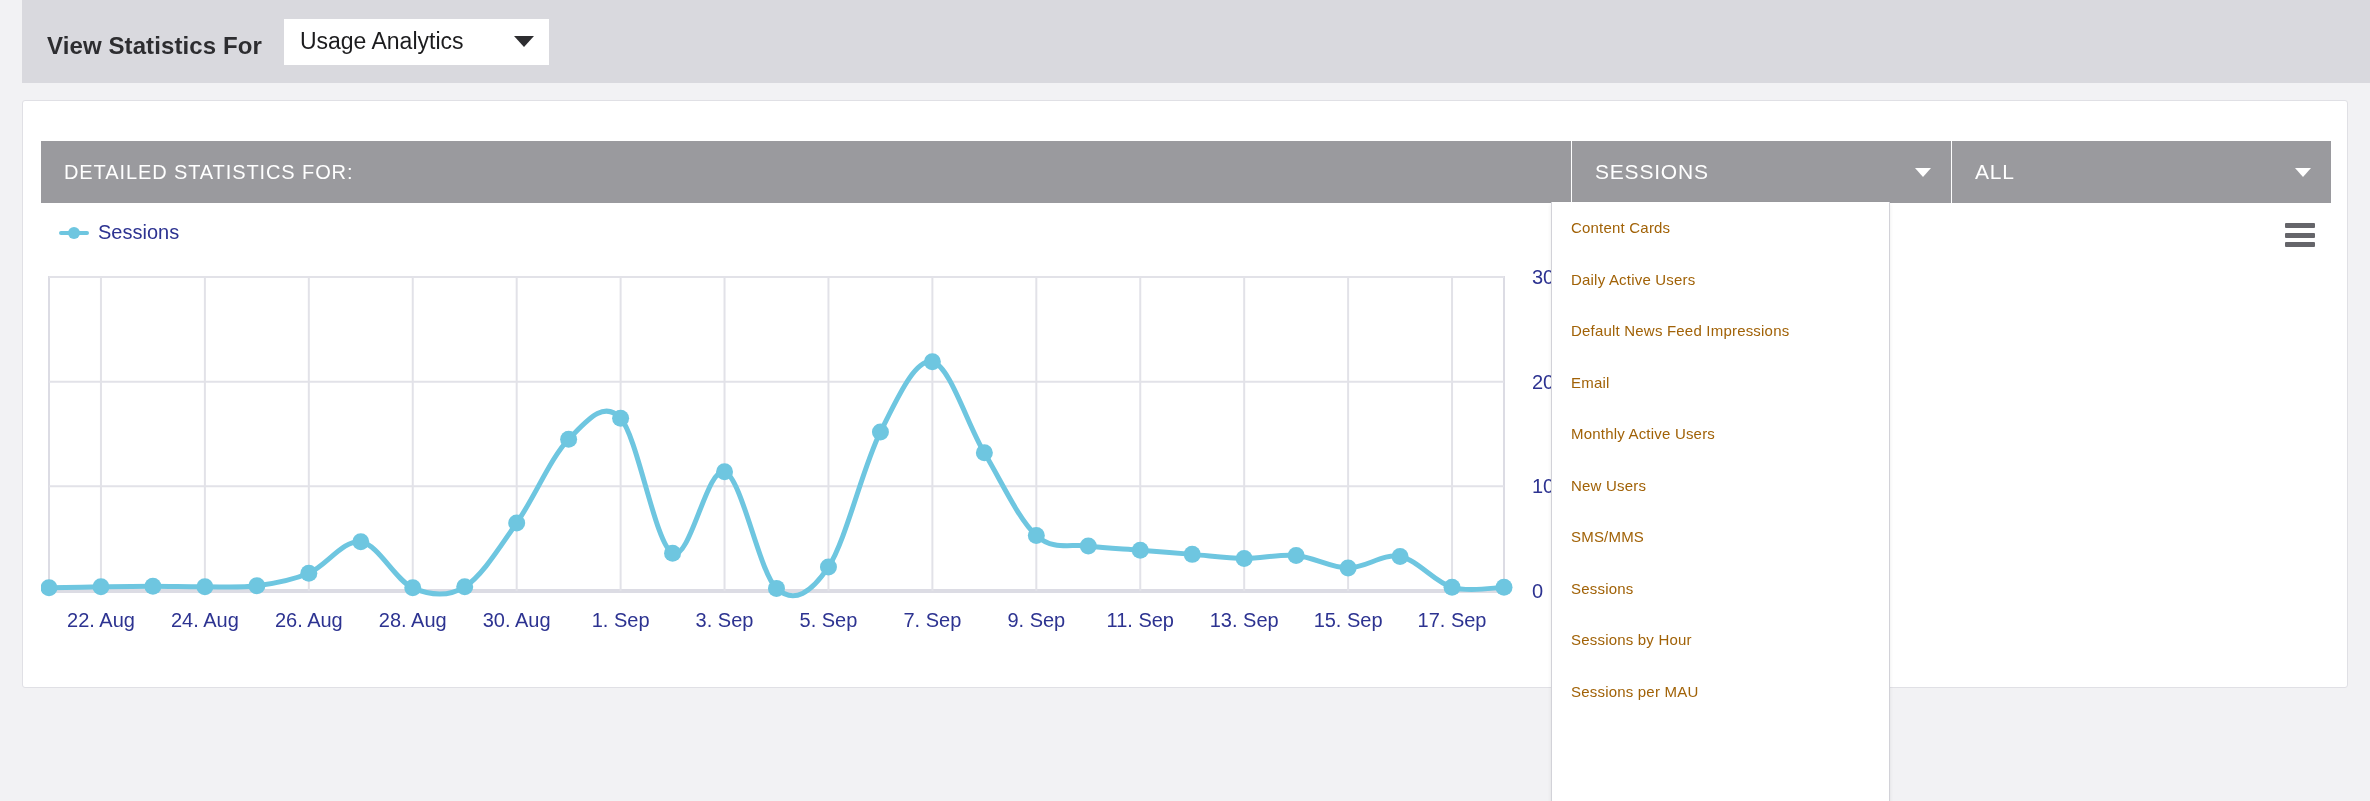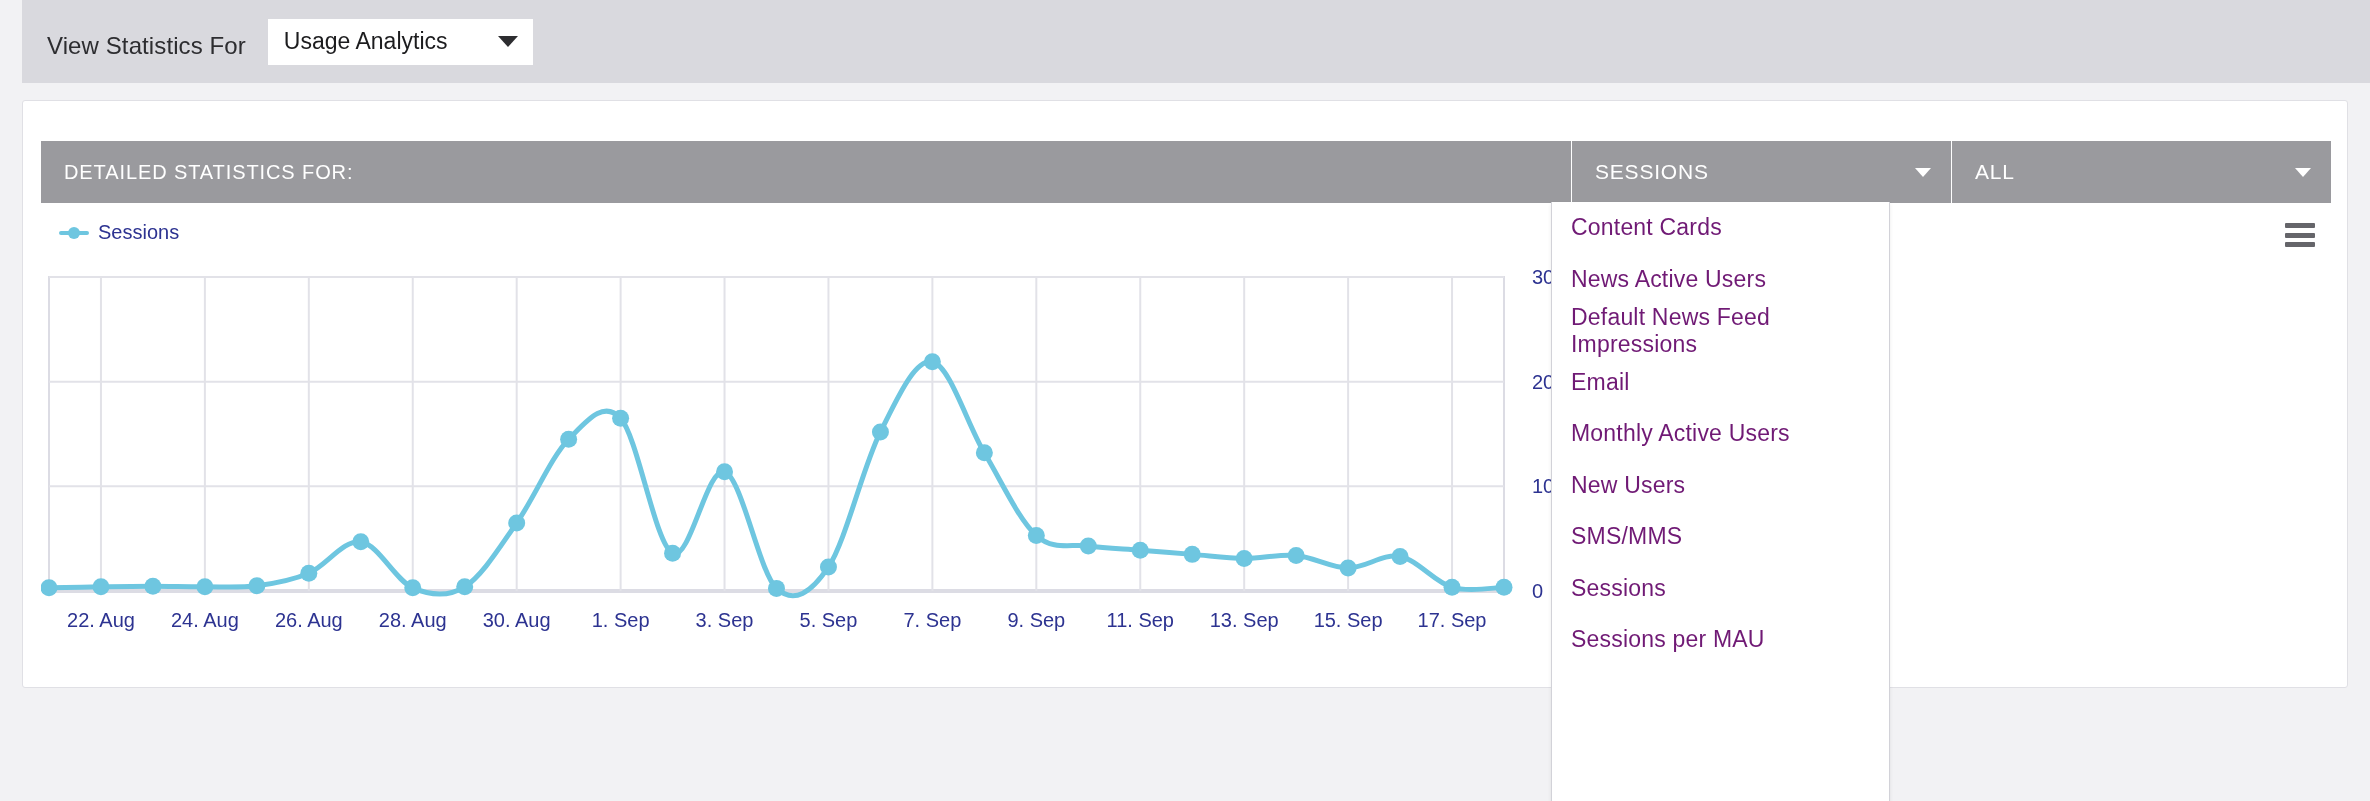--- a/index.html
+++ b/index.html
@@ -11,21 +11,21 @@
   }
   body { position: relative; }
 
   
   #topbar {
     position: absolute; left: 22px; top: 0; width: 2348px; height: 83px;
     background: #d9d9de;
     display: flex; align-items: center; padding-left: 25px; gap: 22px;
   }
   #topbar-label {
-    font-size: 24px; font-weight: normal; color: #2d2d30; letter-spacing: .1px; margin-top: 9px;
+    font-size: 24px; font-weight: bold; color: #2d2d30; letter-spacing: .1px; margin-top: 9px;
   }
   #view-select {
     width: 265px; height: 46px; background: #ffffff;
     display: flex; align-items: center; justify-content: space-between;
     padding: 0 15px 0 16px; cursor: pointer;
   }
   #view-select .val { font-size: 23px; color: #1c1c1e; }
   .caret-dark {
     width: 0; height: 0;
     border-left: 10px solid transparent; border-right: 10px solid transparent;
@@ -90,21 +90,21 @@
   #chart svg { display: block; }
 
   
   #dropdown {
     position: absolute; left: 1551px; top: 202px; width: 339px; height: 620px;
     background: #ffffff; border: 1px solid #d2d2d8; border-top: none;
     box-shadow: 0 2px 4px rgba(0,0,0,.08); overflow: hidden; z-index: 50;
   }
   .dd-item {
     height: 51.5px; display: flex; align-items: center; padding-left: 19px;
-    font-size: 23px; color: #701a75; cursor: pointer; letter-spacing: .2px;
+    font-size: 15px; color: #a16207; cursor: pointer; letter-spacing: .2px;
   }
 </style>
 </head>
 <body>
 
 <div id="topbar">
   <div id="topbar-label">View Statistics For</div>
   <div id="view-select">
     <span class="val">Usage Analytics</span>
     <span class="caret-dark"></span>
@@ -210,21 +210,22 @@
         <text x="1491" y="339" text-anchor="start" fill="#2d3391" font-size="20" font-family="&quot;Liberation Sans&quot;, sans-serif">0</text>
         <text x="1491" y="234.33333333333334" text-anchor="start" fill="#2d3391" font-size="20" font-family="&quot;Liberation Sans&quot;, sans-serif">10K</text>
         <text x="1491" y="129.66666666666669" text-anchor="start" fill="#2d3391" font-size="20" font-family="&quot;Liberation Sans&quot;, sans-serif">20K</text>
         <text x="1491" y="25" text-anchor="start" fill="#2d3391" font-size="20" font-family="&quot;Liberation Sans&quot;, sans-serif">30K</text>
       </svg>
   </div>
 </div>
 
 <div id="dropdown">
     <div class="dd-item">Content Cards</div>
-    <div class="dd-item">News Active Users</div>
+    <div class="dd-item">Daily Active Users</div>
     <div class="dd-item">Default News Feed Impressions</div>
     <div class="dd-item">Email</div>
     <div class="dd-item">Monthly Active Users</div>
     <div class="dd-item">New Users</div>
     <div class="dd-item">SMS/MMS</div>
     <div class="dd-item">Sessions</div>
+    <div class="dd-item">Sessions by Hour</div>
     <div class="dd-item">Sessions per MAU</div>
   </div>
 
 </body></html>

